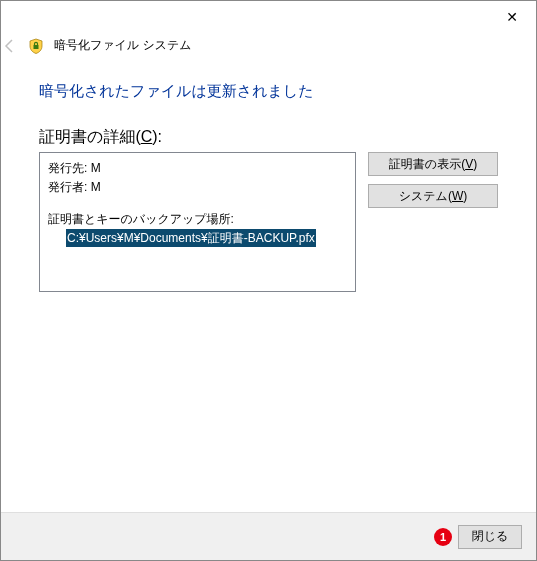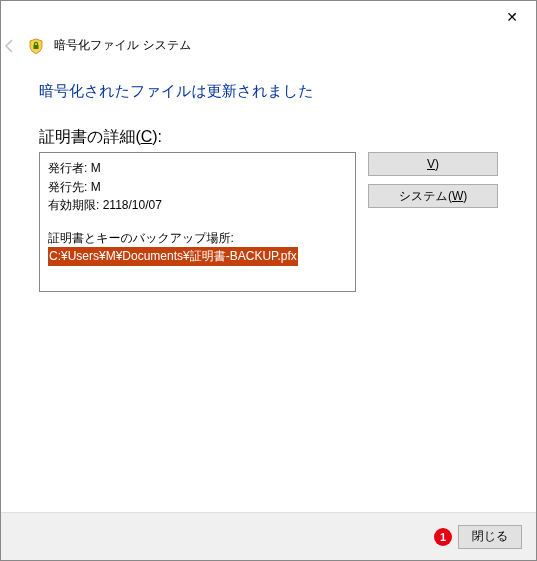--- a/index.html
+++ b/index.html
@@ -70,24 +70,25 @@
     border: 1px solid #828790;
     background: #fff;
     padding: 6px 8px;
     height: 140px;
     font-size: 12px;
     line-height: 1.55;
   }
   .details-box .dl-line { white-space: nowrap; }
   .backup-label { margin-top: 14px; }
   .selected-path {
-    background: #c2410c;
+    background: #0c4a6e;
     color: #fff;
     display: inline-block;
     padding: 0 1px;
+    margin-left: 18px;
   }
   .side-buttons {
     width: 130px;
     display: flex;
     flex-direction: column;
     gap: 8px;
     margin-top: 0;
   }
   .win-btn {
     height: 24px;
@@ -154,39 +155,36 @@
 <div class="content">
   <div class="main-heading">暗号化されたファイルは更新されました</div>
 
   <div class="field-label">
     <span>証明書の詳細(</span><span class="underline">C</span><span>):</span>
   </div>
 
   <div class="body-row">
     <div class="details-box">
       <div class="dl-line">
-        <span>発行者:</span>
-        <span>M</span>
-      </div>
-      <div class="dl-line">
         <span>発行先:</span>
         <span>M</span>
       </div>
       <div class="dl-line">
-        <span>有効期限:</span>
-        <span>2118/10/07</span>
+        <span>発行者:</span>
+        <span>M</span>
       </div>
       <div class="dl-line backup-label">証明書とキーのバックアップ場所:</div>
       <div class="dl-line">
         <span class="selected-path">C:¥Users¥M¥Documents¥証明書-BACKUP.pfx</span>
       </div>
     </div>
 
     <div class="side-buttons">
       <div class="win-btn">
+        <span>証明書の表示(</span>
           <span class="underline">V</span>
           <span>)</span>
       </div>
       <div class="win-btn">
         <span>システム(</span>
           <span class="underline">W</span>
           <span>)</span>
       </div>
     </div>
   </div>

